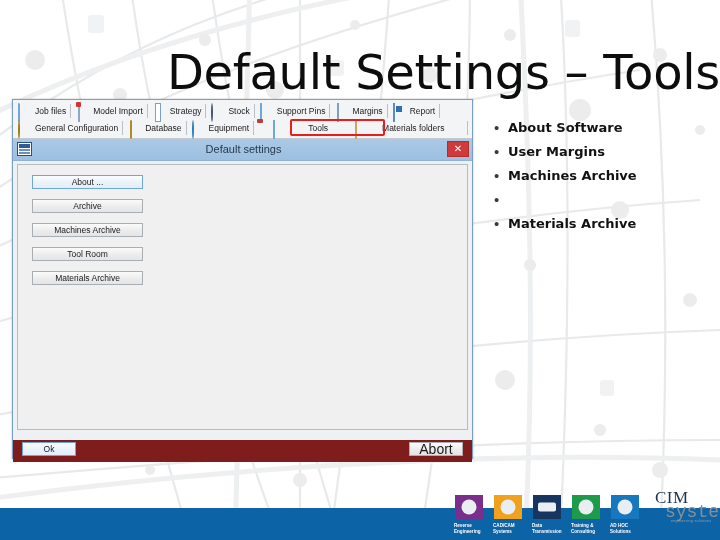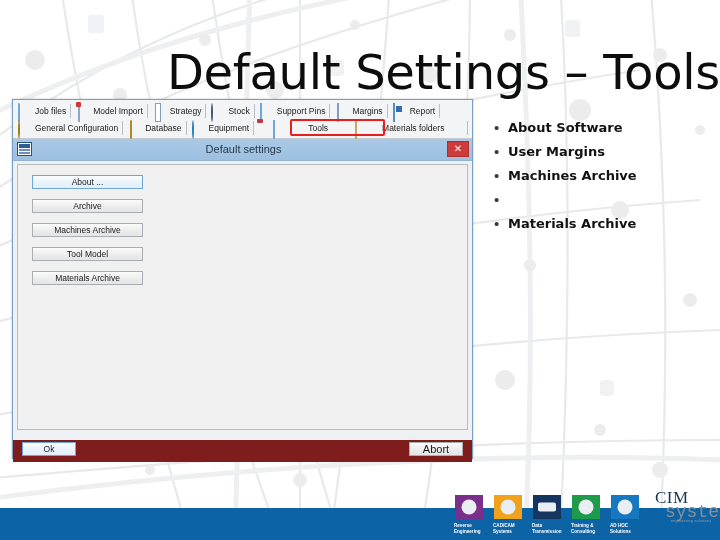--- a/index.html
+++ b/index.html
@@ -353,21 +353,21 @@
     background: linear-gradient(to bottom, #fafdff 0%, #eaf3fb 52%, #e1eef9 100%);
     border: 1px solid #6fa8d8;
     box-sizing: border-box;
   }
   #btn-abort {
     position: absolute;
     right: 9px; top: 2px;
     width: 54px; height: 14px;
     line-height: 13px;
     text-align: center;
-    font-size: 11px;
+    font-size: 14px;
     color: #1a1a1a;
     background: linear-gradient(to bottom, #fbfbfb 0%, #ededed 52%, #e4e4e4 100%);
     border: 1px solid #a8aeb4;
     box-sizing: border-box;
   }
 
   
   #footer-band {
     position: absolute;
     left: 0; top: 508px;
@@ -603,21 +603,21 @@
     <div id="title-text">Default settings</div>
     <div id="btn-close">✕</div>
   </div>
 
   <div id="dlg-body">
     <div id="content-pane">
       <div id="side-buttons">
         <div class="side-btn focused">About ...</div>
         <div class="side-btn">Archive</div>
         <div class="side-btn">Machines Archive</div>
-        <div class="side-btn">Tool Model</div>
+        <div class="side-btn">Tool Room</div>
         <div class="side-btn">Materials Archive</div>
       </div>
     </div>
   </div>
 
   <div id="dlg-footer">
     <div id="btn-ok">Ok</div>
     <div id="btn-abort">Abort</div>
   </div>
 </div>

